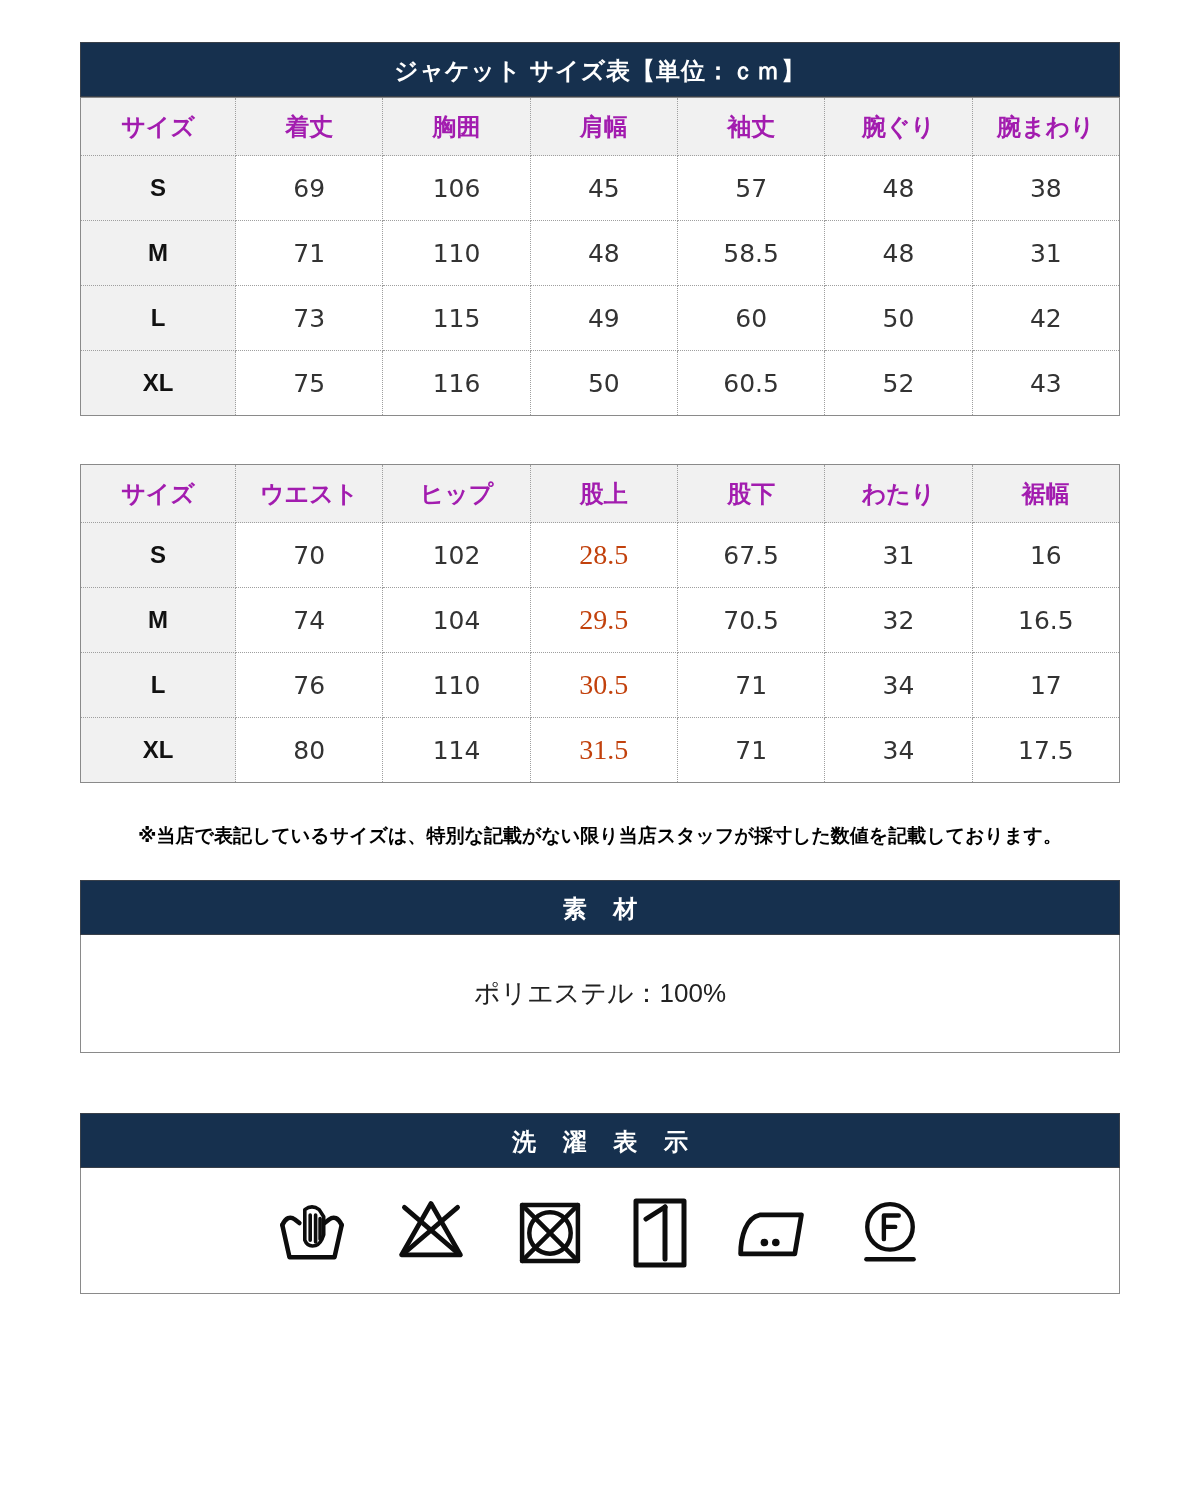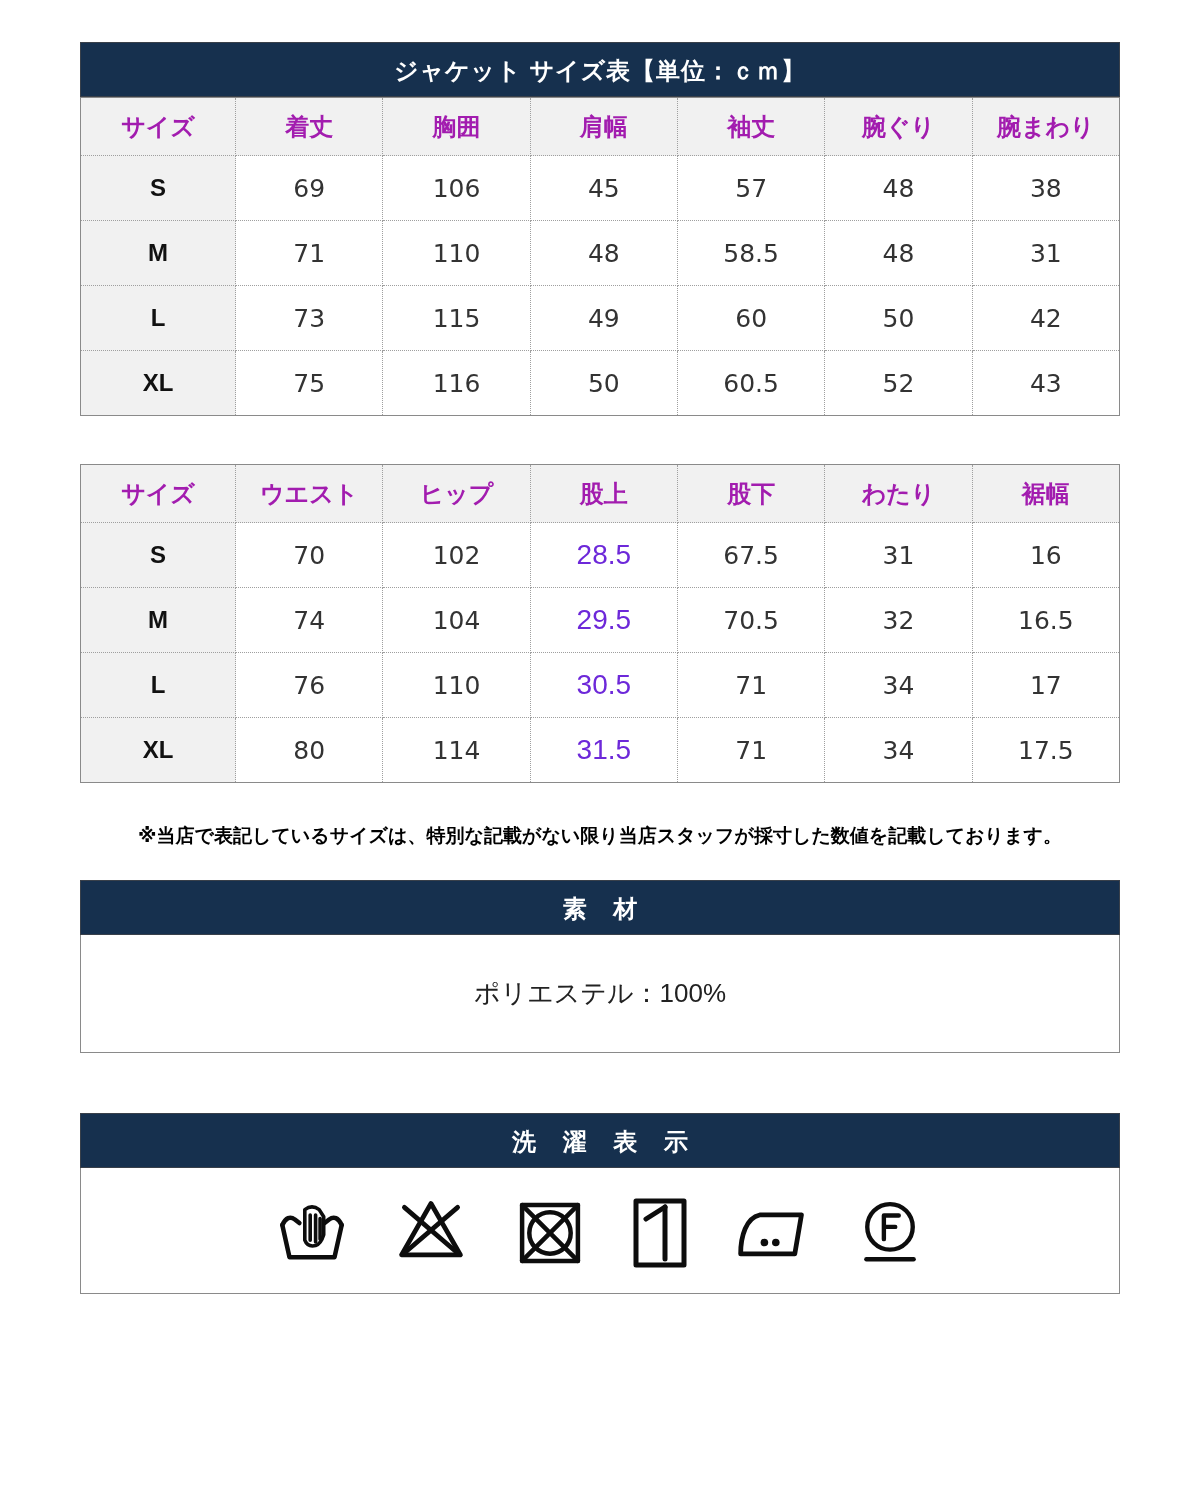--- a/index.html
+++ b/index.html
@@ -36,21 +36,21 @@
   }
   table.size-table td{
     height:65px;font-size:25px;font-weight:normal;color:#333;
     font-family:"DejaVu Sans","Liberation Sans",sans-serif;
   }
   table.size-table td.size-cell{
     background:#f1f1f1;font-weight:bold;font-size:24px;color:#111;
     font-family:"Liberation Sans",sans-serif;
   }
   table.size-table td.alt-num{
-    font-family:Liberation Sans, sans-serif;font-size:28px;color:#6d28d9;
+    font-family:Liberation Serif, serif;font-size:28px;color:#c2410c;
   }
 
   .sec-pants{margin-top:48px;}
 
   
   .notes{margin-top:34px;text-align:center;color:#000;}
   .note{
     margin:0;font-size:19px;font-weight:bold;line-height:37px;
     white-space:pre-line;
   }

